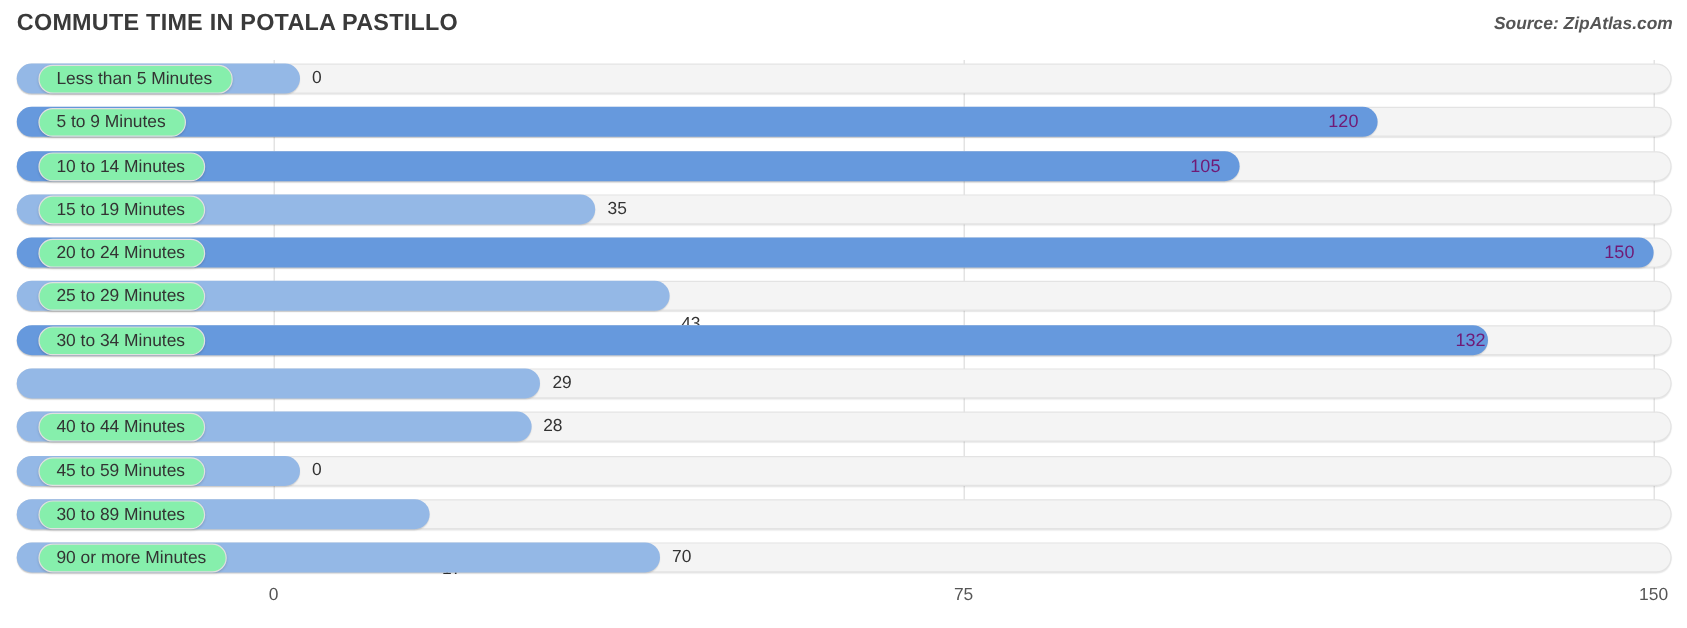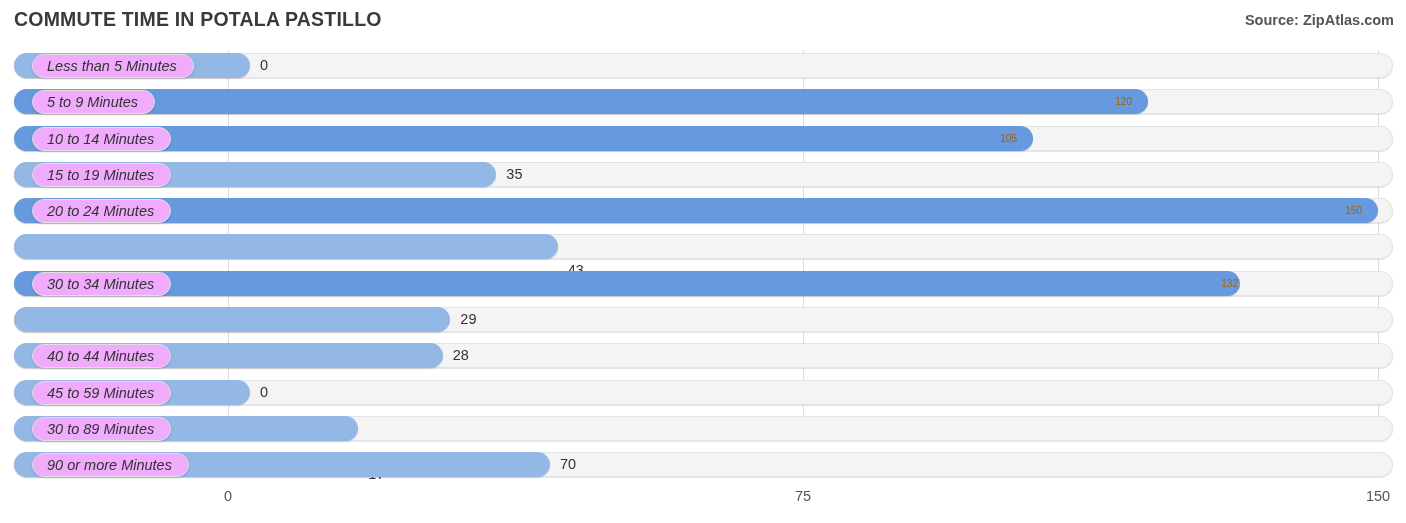--- a/index.html
+++ b/index.html
@@ -31,20 +31,21 @@
     font-weight: 700;
     letter-spacing: 0.2px;
     color: #3a3a3a;
     white-space: nowrap;
   }
   #source-label {
     position: absolute;
     right: 12px;
     top: 12px;
     font-size: 14.5px;
+    font-style: italic;
     font-weight: 700;
     color: #555555;
     white-space: nowrap;
   }
 
   
   #plot {
     position: absolute;
     left: 0;
     top: 50px;
@@ -100,49 +101,48 @@
   .bar.dark  { background: #6699dd; }
 
   
   .label-pill {
     position: absolute;
     left: 32px;
     top: 4px;
     height: 24px;
     line-height: 23px;
     padding: 0 16px 0 14px;
-    background: #f0abfc;
+    background: #86efac;
     border: 1px solid #e0e0e0;
     border-radius: 12px;
     font-size: 14.5px;
     color: #333333;
     white-space: nowrap;
     box-shadow: 0 1px 2px rgba(0,0,0,0.16);
     box-sizing: border-box;
-    font-style: italic;
   }
 
   
   .value-out {
     position: absolute;
     top: 4px;
     height: 23px;
     line-height: 23px;
     font-size: 14.5px;
     color: #333333;
     white-space: nowrap;
   }
   
   .value-in {
     position: absolute;
     top: 4px;
     height: 23px;
     line-height: 23px;
-    font-size: 10px;
-    color: #a16207;
+    font-size: 15px;
+    color: #701a75;
     white-space: nowrap;
   }
 
   
   #axis {
     position: absolute;
     left: 0;
     top: 488px;
     width: 1406px;
     height: 30px;
@@ -197,20 +197,21 @@
       </div>
       <div class="row">
         <div class="track"></div>
         <div class="bar dark" style="width: 1364px;"></div>
         <div class="label-pill">20 to 24 Minutes</div>
         <div class="value-in" style="left: 1328px; width: 34px; text-align: right;">150</div>
       </div>
       <div class="row">
         <div class="track"></div>
         <div class="bar light" style="width: 543.667px;"></div>
+        <div class="label-pill">25 to 29 Minutes</div>
         <div class="value-out" style="left: 567.667px; margin-top: 24px;">43</div>
       </div>
       <div class="row">
         <div class="track"></div>
         <div class="bar dark" style="width: 1226px;"></div>
         <div class="label-pill">30 to 34 Minutes</div>
         <div class="value-in" style="left: 1204px; width: 34px; text-align: right;">132</div>
       </div>
       <div class="row">
         <div class="track"></div>

